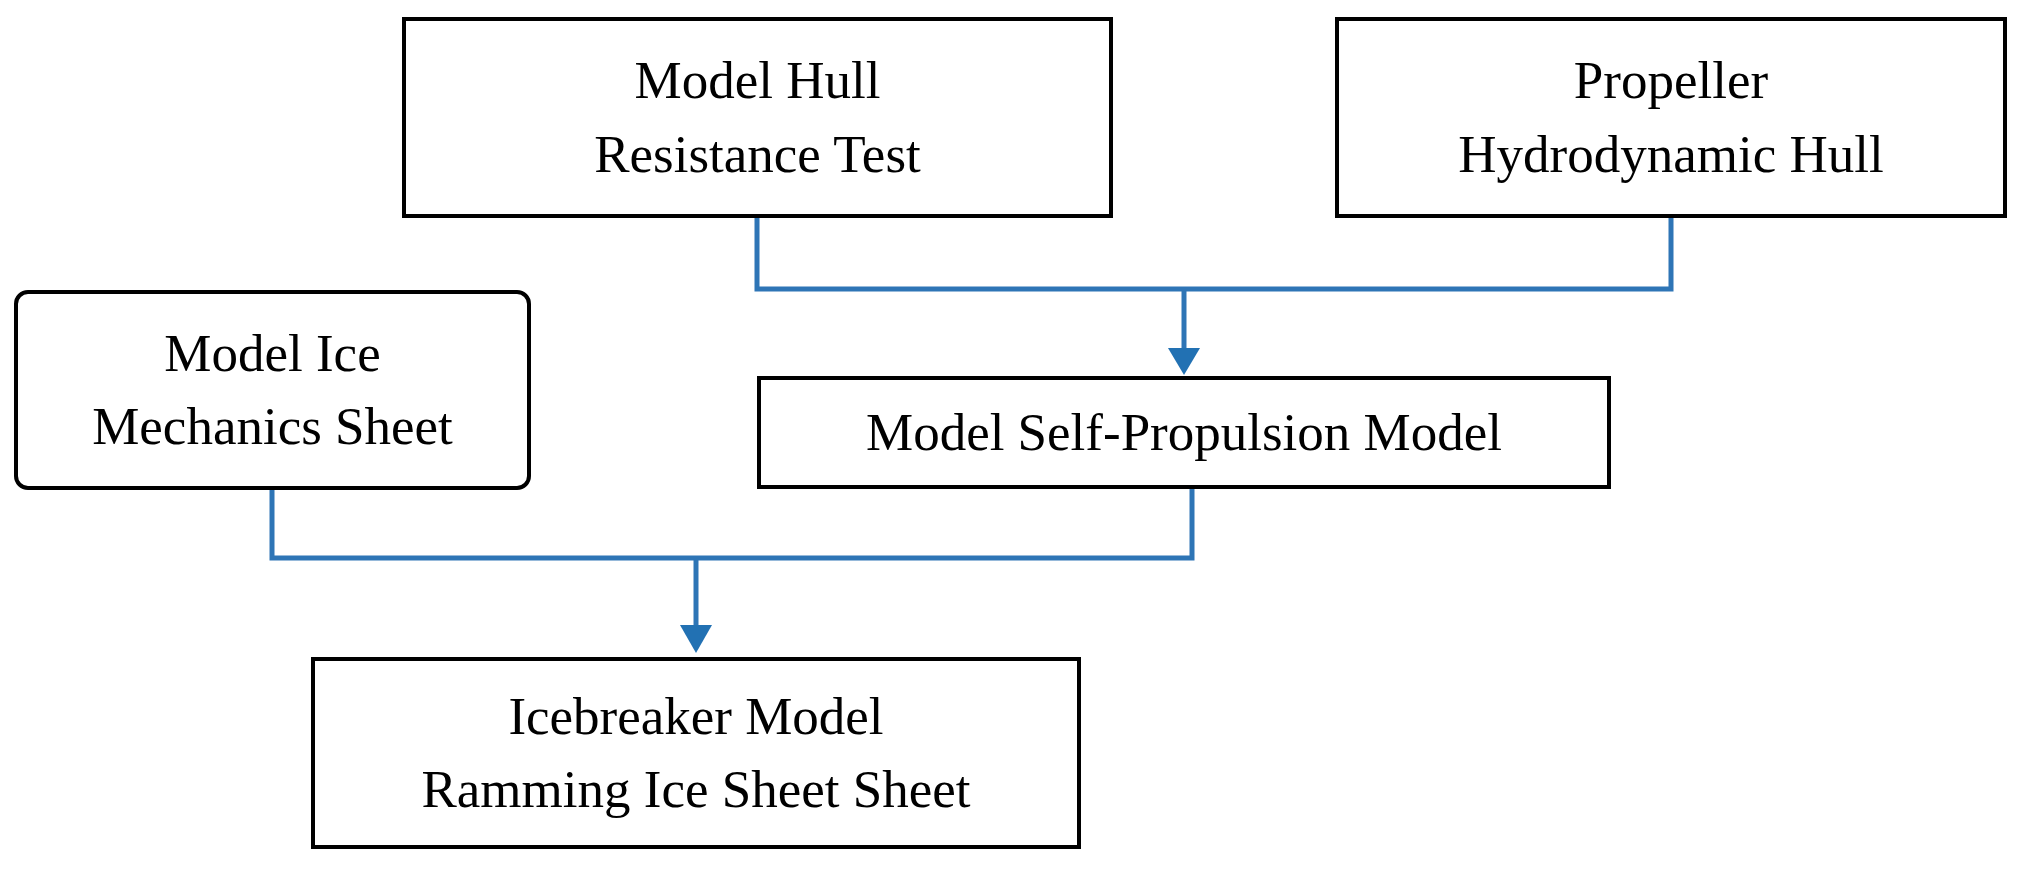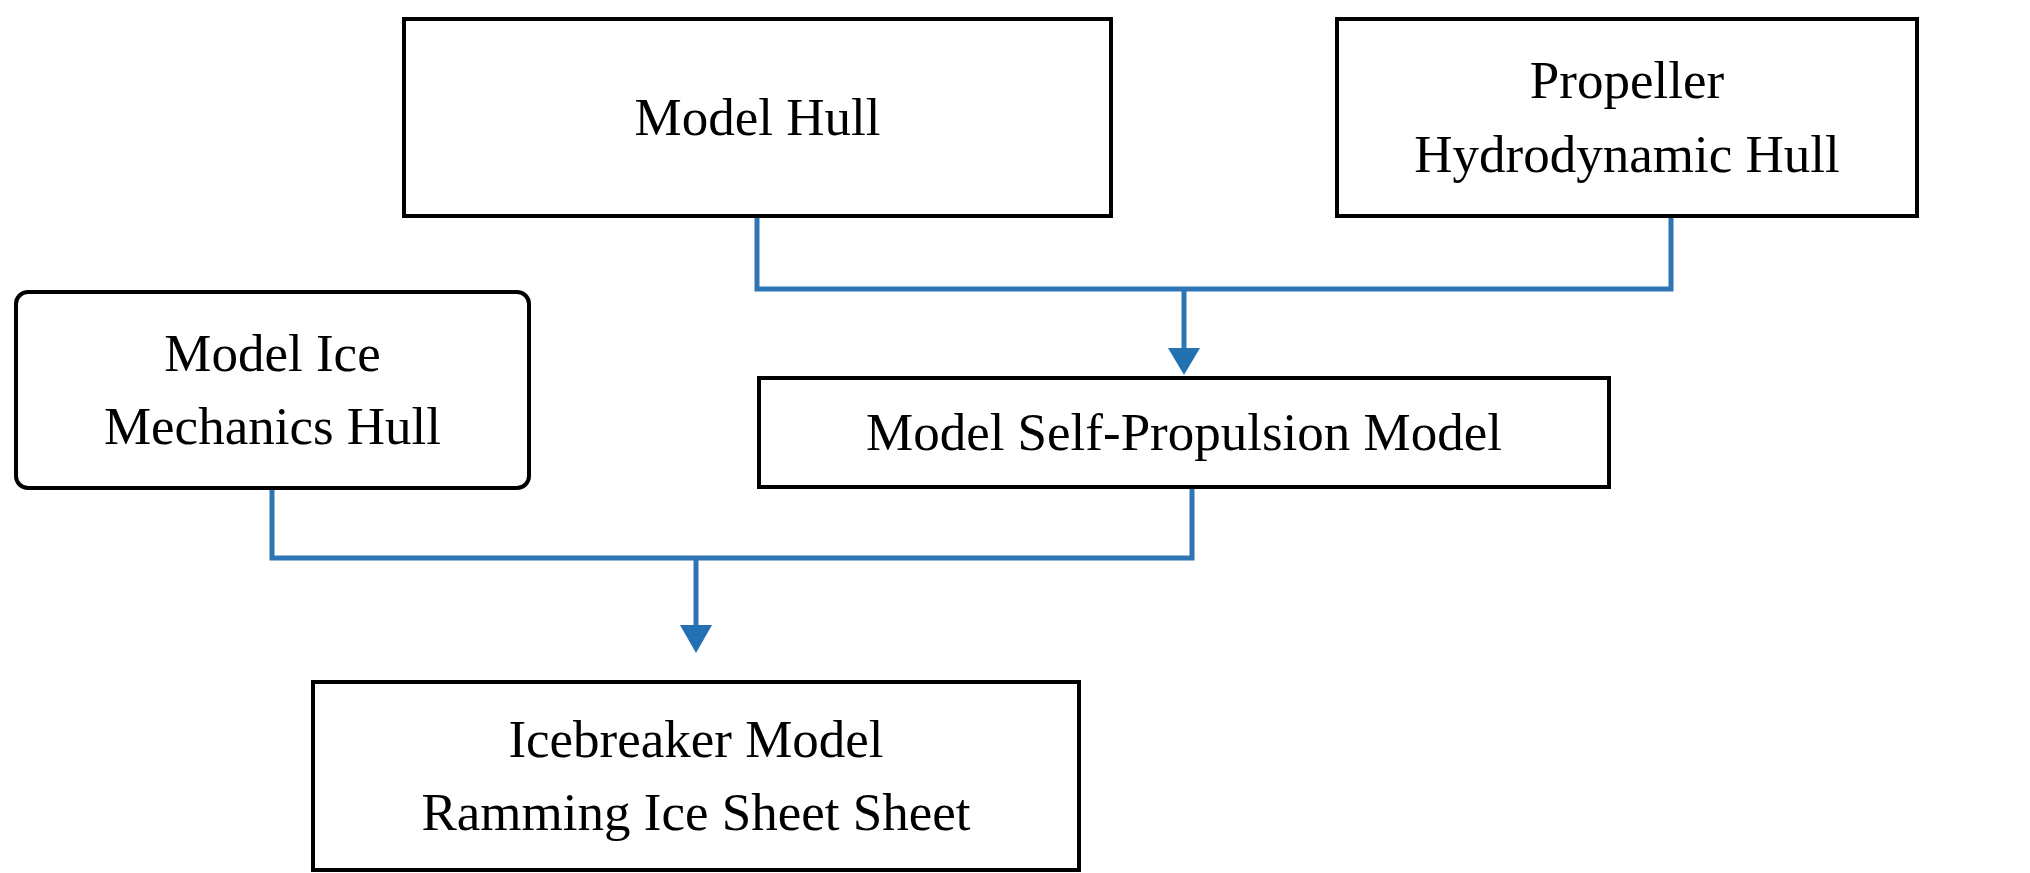--- a/index.html
+++ b/index.html
@@ -42,53 +42,54 @@
     flex-direction: column;
     align-items: center;
     justify-content: center;
     text-align: center;
     font-size: 53px;
     line-height: 1.38;
     white-space: nowrap;
   }
   .node span { display: block; }
   .node-hull       { left: 402px;  top: 17px;  width: 711px; height: 201px; }
-  .node-propeller  { left: 1335px; top: 17px;  width: 584px; height: 201px; }
+  .node-propeller  { left: 1335px; top: 17px;  width: 672px; height: 201px; }
   .node-ice-mech   { left: 14px;   top: 290px; width: 517px; height: 200px; border-radius: 14px; }
   .node-self-prop  { left: 757px;  top: 376px; width: 854px; height: 113px; }
-  .node-ramming    { left: 311px;  top: 657px; width: 770px; height: 192px; margin-top: 23px; }
+  .node-ramming    { left: 311px;  top: 657px; width: 770px; height: 192px; }
 </style>
 </head>
 <body>
 
 <div class="canvas">
 
   <svg class="connector-layer" viewBox="0 0 2030 873">
 
     <polyline points="757,218 757,289 1671,289 1671,218"></polyline>
     <line x1="1184" y1="289" x2="1184" y2="352"></line>
     <polygon points="1168,348 1200,348 1184,375"></polygon>
 
     <polyline points="272,490 272,558 1192,558 1192,489"></polyline>
     <line x1="696" y1="558" x2="696" y2="629"></line>
     <polygon points="680,625 712,625 696,653"></polygon>
   </svg>
 
   <div class="node node-hull">
     <span>Model Hull</span>
+    <span>Resistance Test</span>
   </div>
 
   <div class="node node-propeller">
     <span>Propeller</span>
     <span>Hydrodynamic Hull</span>
   </div>
 
   <div class="node node-ice-mech">
     <span>Model Ice</span>
-    <span>Mechanics Hull</span>
+    <span>Mechanics Sheet</span>
   </div>
 
   <div class="node node-self-prop">
     <span>Model Self-Propulsion Model</span>
   </div>
 
   <div class="node node-ramming">
     <span>Icebreaker Model</span>
     <span>Ramming Ice Sheet Sheet</span>
   </div>

